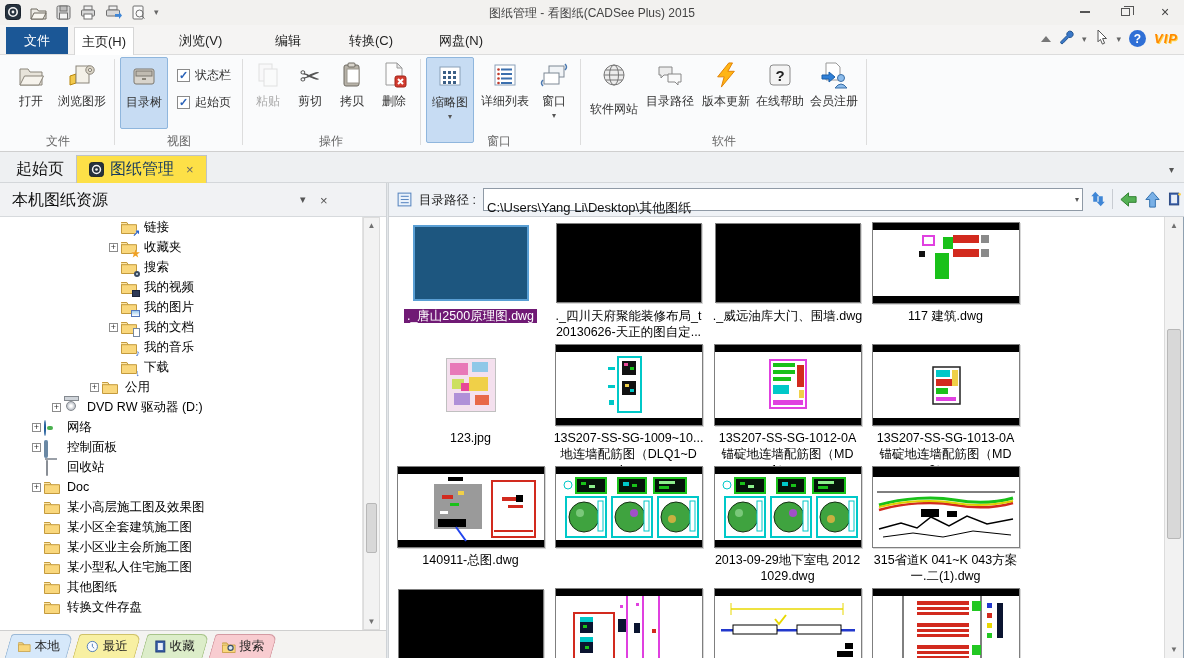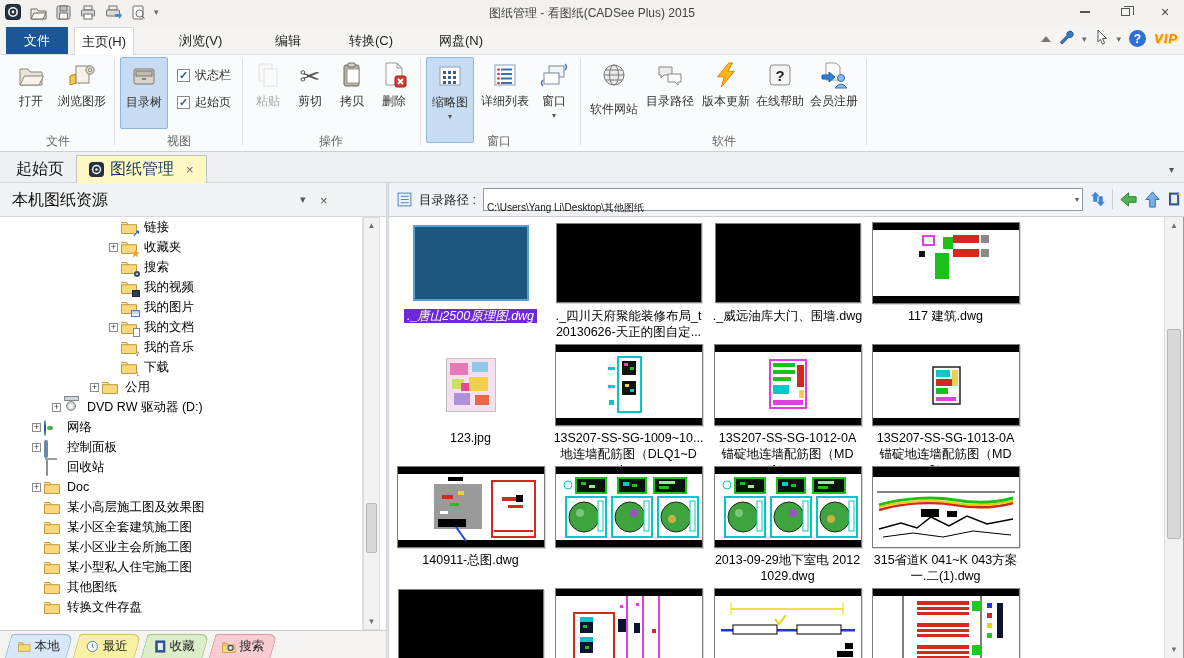--- a/index.html
+++ b/index.html
@@ -43,21 +43,21 @@
   .rbtn.hl { background:#c7dcf3; border:1px solid #8fb6dd; border-radius:2px; padding:0 3px; }
   .rbtn.disabled .rlabel { color:#a9a9a9; }
   .rbtn.disabled .ric { opacity:.45; }
   .cbrow { position:absolute; display:flex; align-items:center; gap:5px; font-size:12px; color:#333; }
   .cbox { width:13px; height:13px; background:#fff; border:1px solid #8a8a8a; color:#2a62b8; font-size:11px; line-height:11px; font-weight:bold; text-align:center; }
   .cutglyph { font-size:25px; color:#555; line-height:1; }
 
   
   .doctabs { position:absolute; left:0; top:152px; width:1184px; height:31px; background:#eef0f2; border-bottom:1px solid #d4d7da; }
   .dtab { position:absolute; top:3px; height:28px; display:flex; align-items:center; gap:6px; padding:0 12px; font-size:16px; color:#1a1a1a; }
-  .dtab.active { background:#fef9c3; border:1px solid #bfc3c8; border-bottom:none; color:#173a5e; }
+  .dtab.active { background:#fde047; border:1px solid #bfc3c8; border-bottom:none; color:#173a5e; }
   .dtab .dclose { font-size:13px; color:#666; margin-left:6px; }
   .dt-caret { position:absolute; right:10px; top:12px; font-size:10px; color:#555; }
 
   
   .lp-header { position:absolute; left:0; top:183px; width:386px; height:34px; background:#f1f2f4; border-bottom:1px solid #d7dadd; }
   .lp-title { position:absolute; left:12px; top:7px; font-size:16px; color:#111; }
   .lp-hbtn { position:absolute; top:10px; font-size:11px; color:#555; }
   .tree { position:absolute; left:0; top:217px; width:363px; height:413px; background:#fff; overflow:hidden; border-right:1px solid #e2e2e2; }
   .trow { height:20px; display:flex; align-items:center; font-size:12.5px; color:#000; white-space:nowrap; }
   .d1{padding-left:32px}.d2{padding-left:52px}.d4{padding-left:90px}.d5{padding-left:109px}
@@ -96,36 +96,36 @@
   .lt3{ left:212px; background:#f8ccd0; border-color:#d49aa2; }
 
   
   .split { position:absolute; left:386px; top:183px; width:3px; height:475px; background:#e4e7ea; border-left:1px solid #cfd3d7; border-right:1px solid #cfd3d7; }
 
   
   .pathbar { position:absolute; left:389px; top:183px; width:795px; height:34px; background:#eff2f6; border-bottom:1px solid #cdd1d6; }
   .pb-icon { position:absolute; left:7px; top:8px; }
   .pb-label { position:absolute; left:30px; top:9px; font-size:12.5px; color:#222; }
   .pb-combo { position:absolute; left:94px; top:5px; width:600px; height:23px; background:#fff; border:1px solid #8f9aa6; }
-  .pb-combo input { position:absolute; left:3px; top:1px; width:578px; height:36px; border:none; outline:none; font-family:"Liberation Sans",sans-serif; font-size:10px; color:#111; background:transparent; }
+  .pb-combo input { position:absolute; left:3px; top:1px; width:578px; height:36px; border:none; outline:none; font-family:"Liberation Sans",sans-serif; font-size:13px; color:#111; background:transparent; }
   .pb-combo .dd { position:absolute; right:3px; top:6px; font-size:8px; color:#555; }
   .pb-btn { position:absolute; top:5px; width:22px; height:22px; display:flex; align-items:center; justify-content:center; }
   .pb-sep { position:absolute; left:723px; top:6px; width:1px; height:20px; background:#c8ccd2; }
 
   
   .grid { position:absolute; left:389px; top:217px; width:775px; height:441px; background:#fff; overflow:hidden; }
   .cell { position:absolute; width:155px; height:120px; }
   .thumbwrap { height:84px; display:flex; align-items:center; justify-content:center; }
   .thumb { border:1px solid #7f7f7f; box-shadow:1px 1px 0 #d8d8d8; background:#fff; }
   .thumb svg { display:block; }
   .t-blue { width:116px; height:76px; background:#1d567f; border:2px solid #5a9fd4; box-shadow:none; }
   .t-black { width:146px; height:80px; background:#000; }
   .t-img { width:50px; height:54px; border:1px solid #c0c0c0; box-shadow:none; }
   .fname { margin-top:3px; text-align:center; font-size:12.5px; line-height:16px; color:#000; word-break:break-all; padding:0 2px; }
-  .cell.sel .fname span { background:#6d28d9; color:#fff; padding:0 3px;font-style:italic; }
+  .cell.sel .fname span { background:#701a75; color:#fff; padding:0 3px; }
 
   .gscroll { position:absolute; left:1164px; top:217px; width:19px; height:441px; background:#f2f2f2; border-left:1px solid #dcdcdc; }
 </style>
 </head>
 <body>
 
 <svg width="0" height="0" style="position:absolute">
   <defs>
     <symbol id="sym-folder" viewBox="0 0 16 14">
       <path d="M0.5 2.5 h5.2 l1.6 2.2 h8.2 v8.8 h-15z" fill="#f9d77c" stroke="#c49a3c" stroke-width="1"></path>

